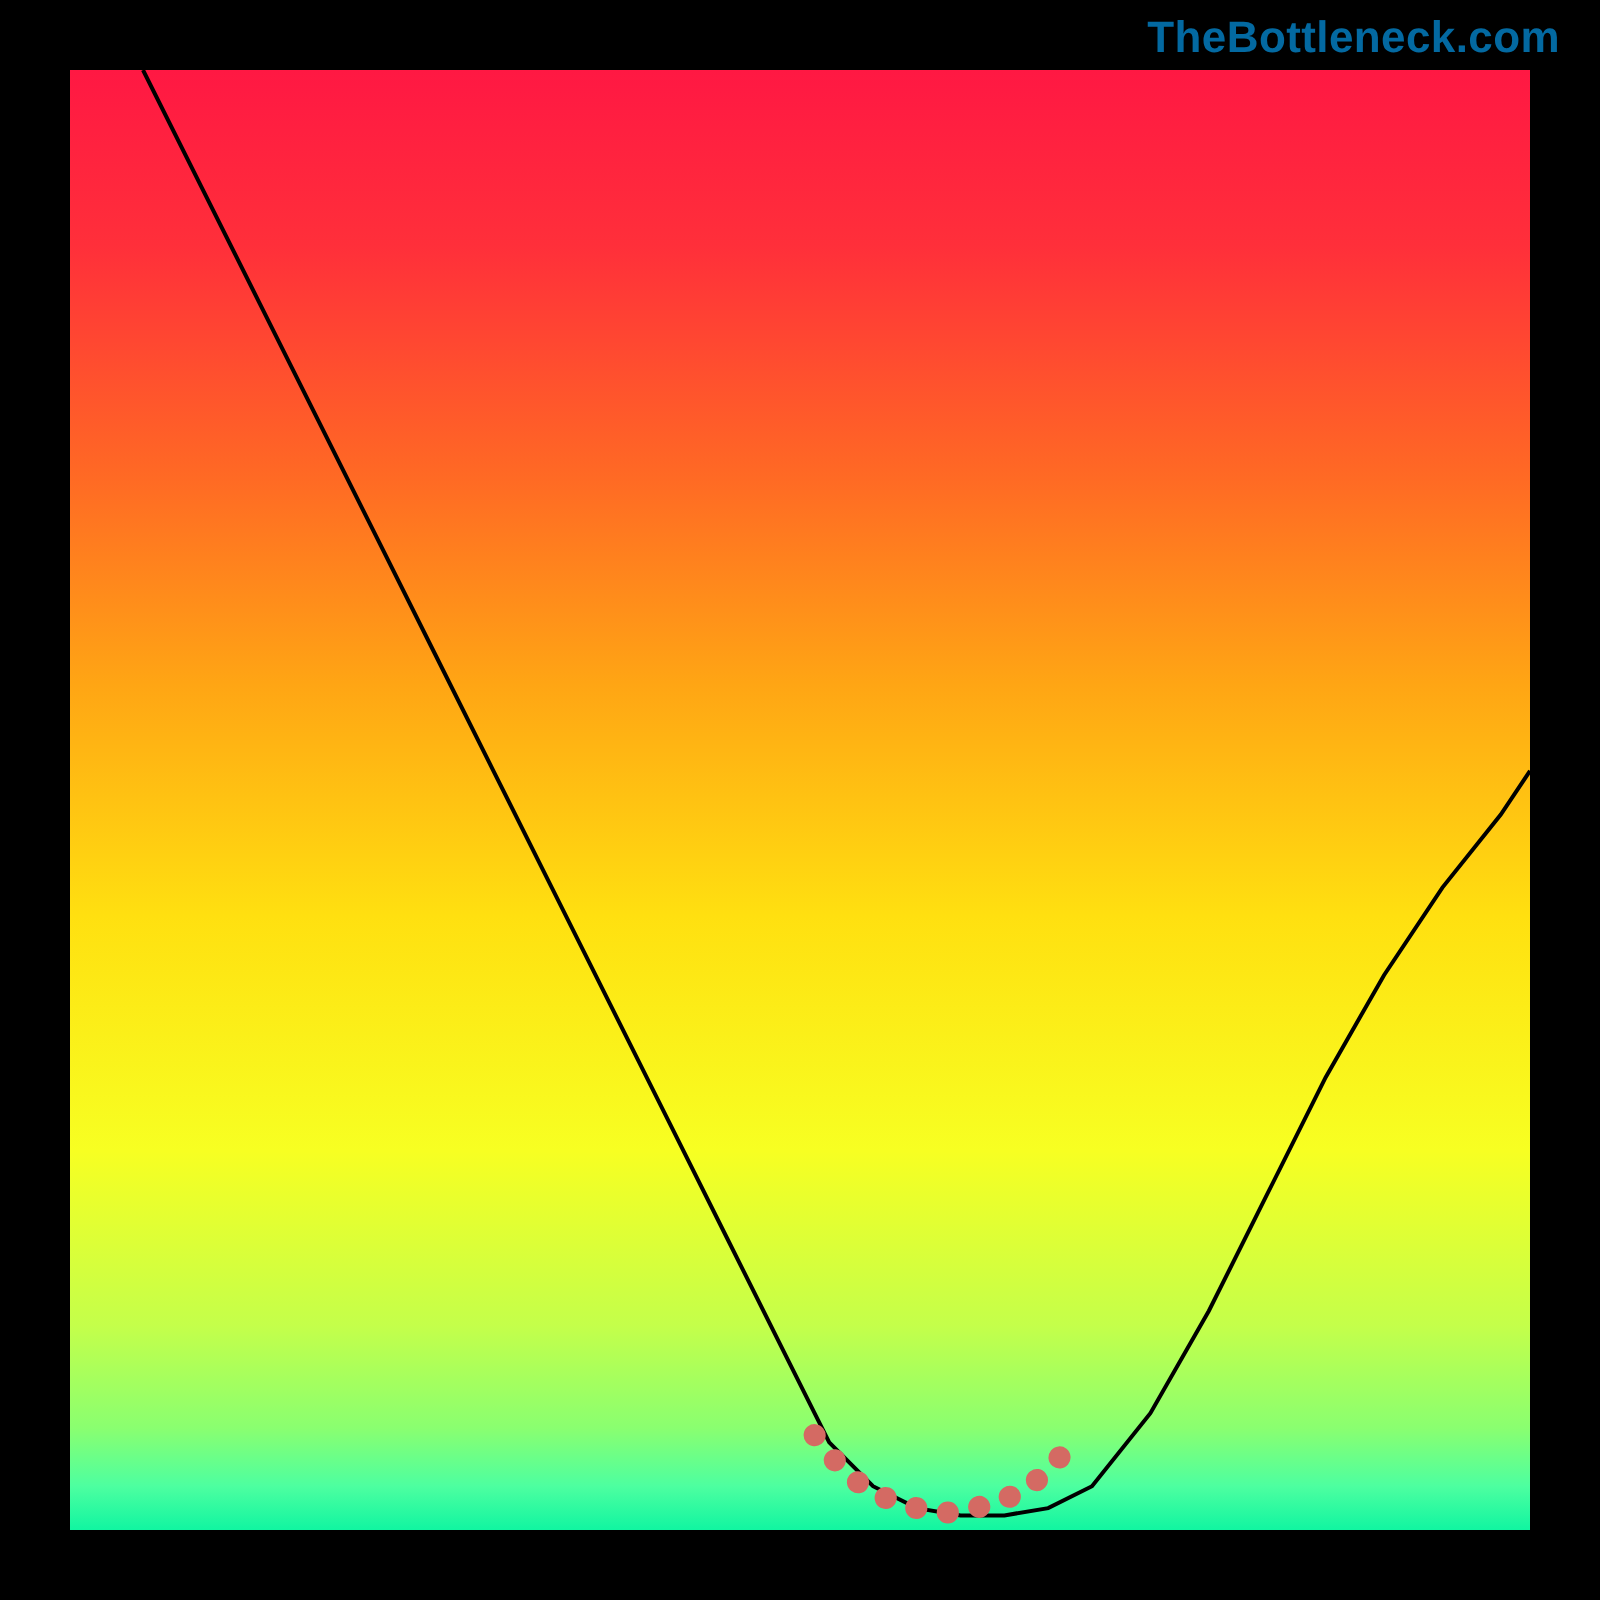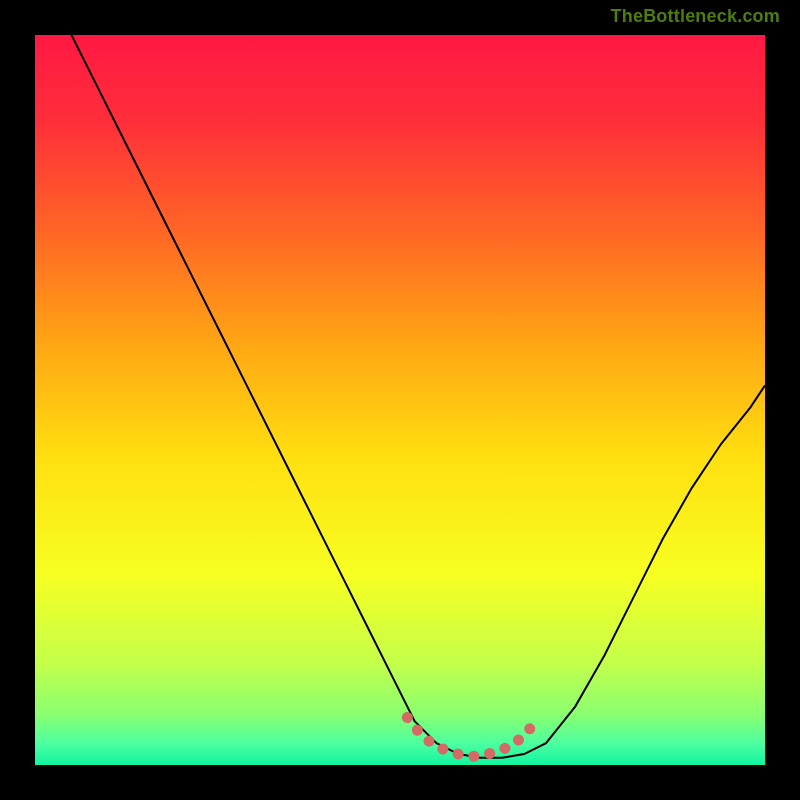--- a/index.html
+++ b/index.html
@@ -22,22 +22,22 @@
     left: 35px;
     top: 35px;
     width: 730px;
     height: 730px;
     overflow: hidden;
   }
   .watermark {
     position: absolute;
     top: 6px;
     right: 20px;
-    color: #4d7c0f;
-    font-size: 18px;
+    color: #0369a1;
+    font-size: 22px;
     font-weight: 600;
     letter-spacing: 0.2px;
   }
   svg { display: block; }
 </style>
 </head>
 <body>
 
 <div class="frame">
   <div class="watermark">TheBottleneck.com</div>

